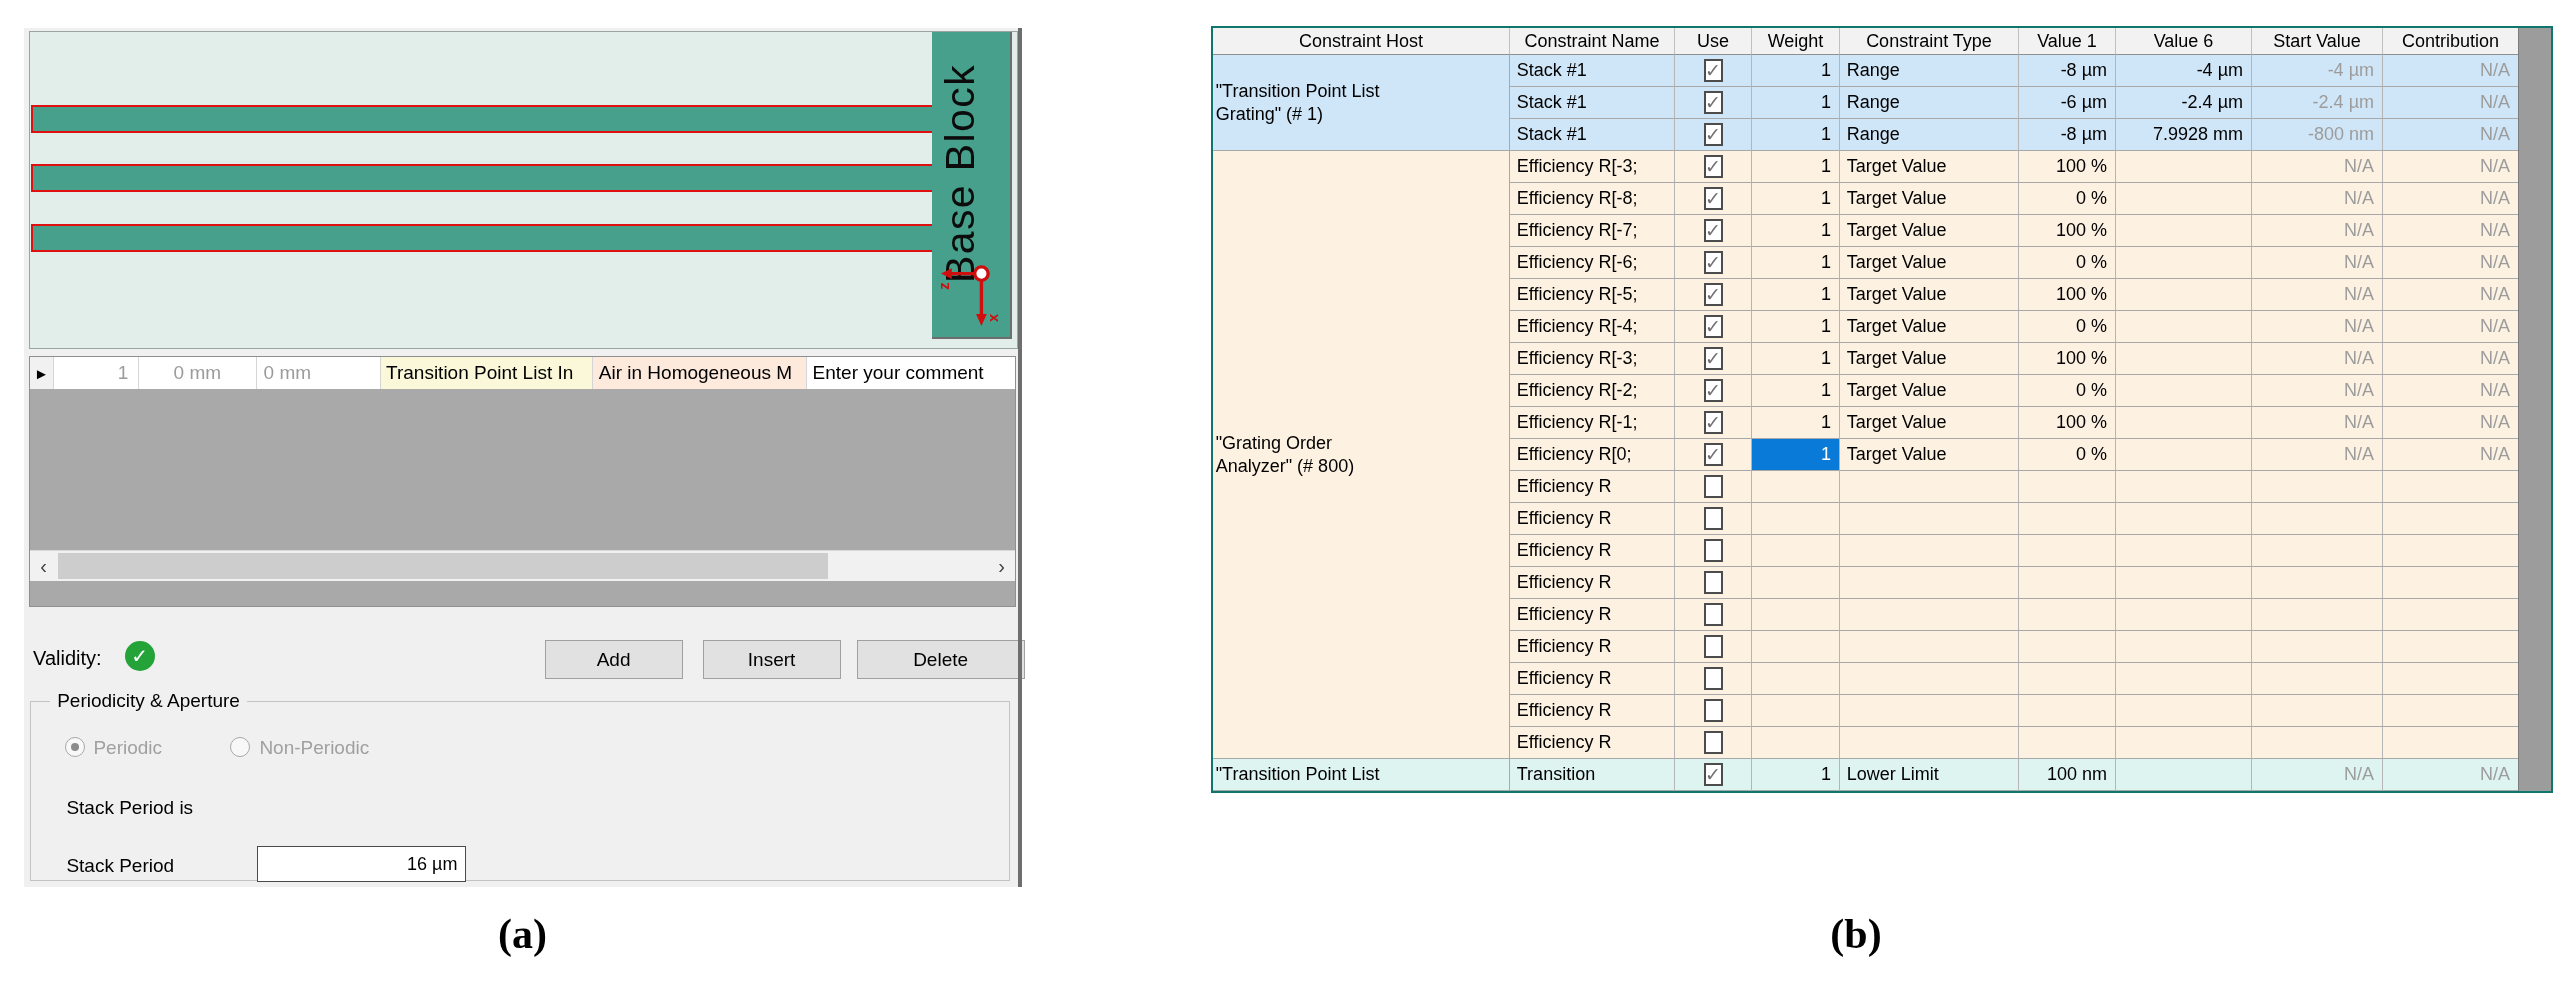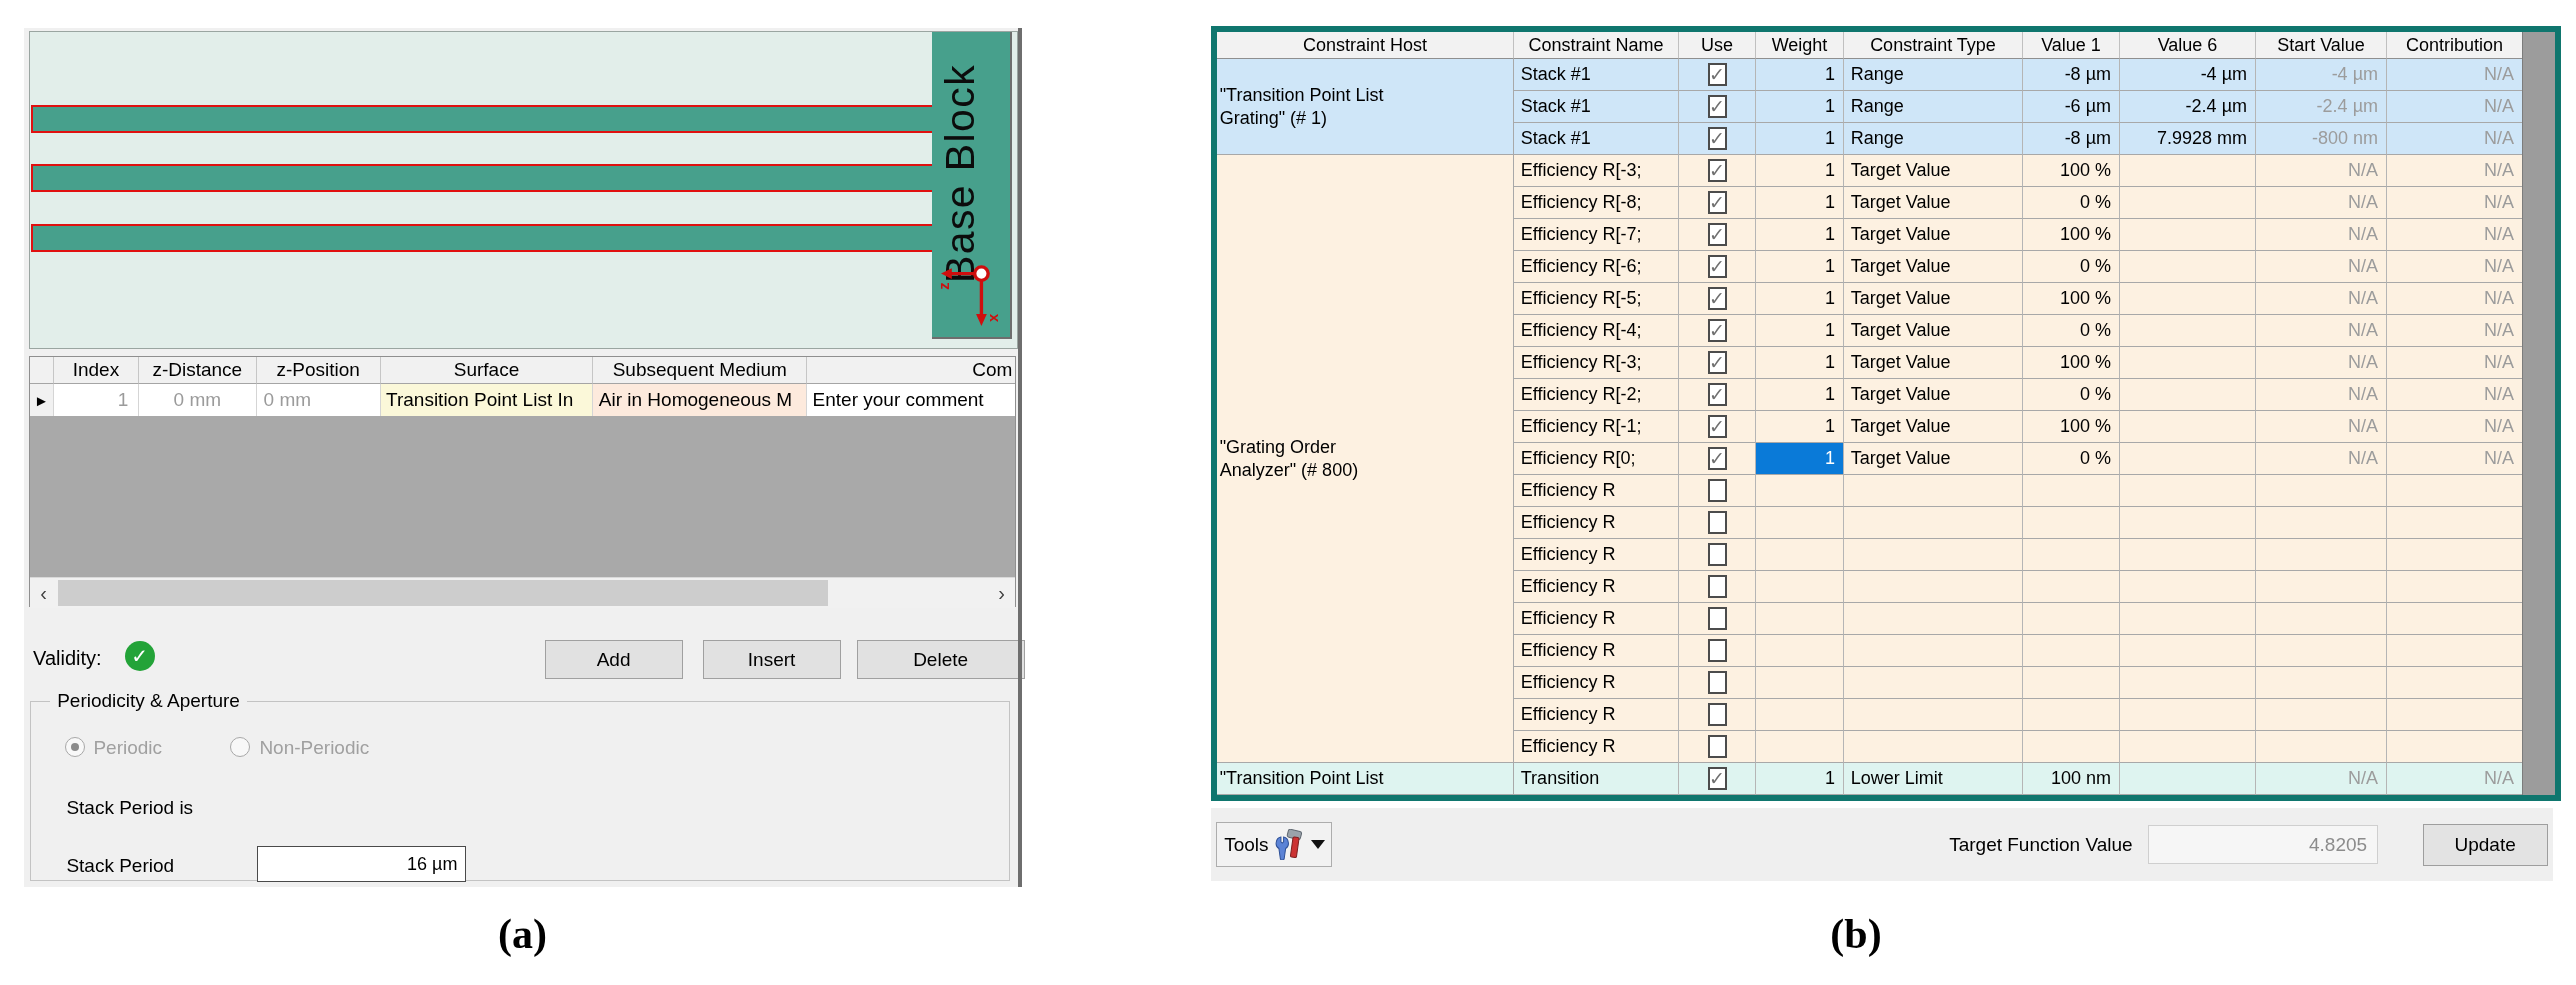--- a/index.html
+++ b/index.html
@@ -57,21 +57,21 @@
     border:1.4px solid #8a8a8a;box-sizing:border-box;display:flex;align-items:center;}
   #sp-dropdown-text{font-size:18px;color:#000;padding-left:6.8px;flex:1;white-space:nowrap;overflow:hidden;}
   #dd-chevron{width:10.8px;height:10.8px;border-left:2px solid #505050;border-bottom:2px solid #505050;
     transform:rotate(-45deg);margin-right:15px;margin-top:-5.4px;}
   #sp-input{position:absolute;left:226px;top:144px;width:209px;height:36px;background:#ffffff;
     border:1.4px solid #4a4a4a;box-sizing:border-box;display:flex;align-items:center;justify-content:flex-end;
     font-size:18px;color:#000;padding-right:8px;}
 
   
   #panel-b{left:1211px;top:26px;width:1342px;height:858px;}
-  #b-table{left:0;top:0;border:6px solid #0f766e;background:#8b5cf6;display:flex;}
+  #b-table{left:0;top:0;border:2px solid #0f766e;background:#8b5cf6;display:flex;}
   #b-grid{display:grid;
     grid-template-columns:297px 165px 77px 88px 179px 97px 136px 131px 135px;
     grid-template-rows:27px repeat(23,32px);}
   #b-vscroll{width:32px;background:#9c9c9c;border-left:0.7px solid #7c7c7c;}
   .bh{background:#f2f2f2;border-right:0.7px solid #c0c0c0;border-bottom:1.4px solid #8f8f8f;
     display:flex;align-items:center;justify-content:center;font-size:18px;color:#000;overflow:hidden;box-sizing:border-box;}
   .bc{border-right:0.7px solid #b5b5b5;border-bottom:1.4px solid #a8a8a8;display:flex;align-items:center;
     font-size:18px;color:#000;overflow:hidden;box-sizing:border-box;white-space:nowrap;}
   .bc.last,.bh.last{border-right:none;}
   .bg-blue{background:#cfe6f8;} .bg-cream{background:#fdf1e1;} .bg-cyan{background:#def4f0;}
@@ -118,29 +118,20 @@
         <line x1="66" y1="14" x2="66" y2="78" stroke="#cf0e0e" stroke-width="5"></line>
         <polygon points="66,92 58,74 74,74" fill="#cf0e0e"></polygon>
         <circle cx="66" cy="14" r="10" fill="#ffffff" stroke="#cf0e0e" stroke-width="5"></circle>
         <text x="10" y="38" font-size="22" fill="#cf0e0e" font-weight="bold" transform="rotate(-90 14 34)">z</text>
         <text x="82" y="86" font-size="22" fill="#cf0e0e" font-weight="bold" transform="rotate(-90 86 82)">x</text>
       </svg>
     </div>
   </div>
 
   <div id="a-table" class="abs">
-    <div class="a-hrow">
-      <div class="a-hcell" style="width:24px"></div>
-      <div class="a-hcell" style="width:85px">Index</div>
-      <div class="a-hcell" style="width:118px">z-Distance</div>
-      <div class="a-hcell" style="width:124px">z-Position</div>
-      <div class="a-hcell" style="width:213px">Surface</div>
-      <div class="a-hcell" style="width:214px">Subsequent Medium</div>
-      <div class="a-hcell" style="width:208px;border-right:none;justify-content:flex-end;padding-right:2.7px">Com</div>
-    </div>
     <div class="a-drow">
       <div class="a-dcell" style="width:24px;background:#f1f1f1;justify-content:center;font-size:15px">►</div>
       <div class="a-dcell gray-val" style="width:85px;justify-content:flex-end;padding-right:9.5px">1</div>
       <div class="a-dcell gray-val" style="width:118px;justify-content:center">0 mm</div>
       <div class="a-dcell gray-val" style="width:124px;justify-content:flex-start;padding-left:6.8px">0 mm</div>
       <div class="a-dcell" style="width:213px;background:#fbf8d9;padding-left:5.4px">Transition Point List In</div>
       <div class="a-dcell" style="width:214px;background:#fdeadd;padding-left:5.4px">Air in Homogeneous M</div>
       <div class="a-dcell" style="width:208px;border-right:none;padding-left:5.4px">Enter your comment</div>
     </div>
     <div id="a-filler"></div>
@@ -415,32 +406,17 @@
         </div>
         <div class="bc bg-cyan ar" style="grid-area: 24 / 4;">1</div>
         <div class="bc bg-cyan al" style="grid-area: 24 / 5;">Lower Limit</div>
         <div class="bc bg-cyan ar" style="grid-area: 24 / 6;">100 nm</div>
         <div class="bc bg-cyan ar" style="grid-area: 24 / 7;"></div>
         <div class="bc bg-cyan ar na" style="grid-area: 24 / 8;">N/A</div>
         <div class="bc bg-cyan ar last na" style="grid-area: 24 / 9;">N/A</div>
       </div>
     <div id="b-vscroll"></div>
   </div>
-  <div id="b-footer" class="abs">
-    <div id="tools-btn">
-      <span>Tools</span>
-      <svg width="30" height="31" viewBox="0 0 44 46">
-        <rect x="20" y="2" width="20" height="12" rx="3" fill="#9aa3ab" stroke="#5f6770" stroke-width="1.5" transform="rotate(14 30 8)"></rect>
-        <rect x="26" y="12" width="9" height="30" rx="2" fill="#cc3333" stroke="#7d1f1f" stroke-width="1.5" transform="rotate(8 30 27)"></rect>
-        <path d="M10 12 q-6 1 -7 8 q-1 6 4 9 l2 14 q0 3 3 3 q3 0 3 -3 l2 -14 q5 -3 4 -9 q-1 -7 -7 -8 l0 7 l-2 2 l-2 -2 z" fill="#5b83d6" stroke="#2d4f96" stroke-width="1.5"></path>
-      </svg>
-      <div id="tools-caret"></div>
-    </div>
-    <div id="footer-spacer"></div>
-    <div id="tfv-label">Target Function Value</div>
-    <div id="tfv-box">4.8205</div>
-    <div id="update-btn">Update</div>
-  </div>
 </div>
 
 <div id="cap-a" class="caption">(a)</div>
 <div id="cap-b" class="caption">(b)</div>
 
 
 </body></html>

